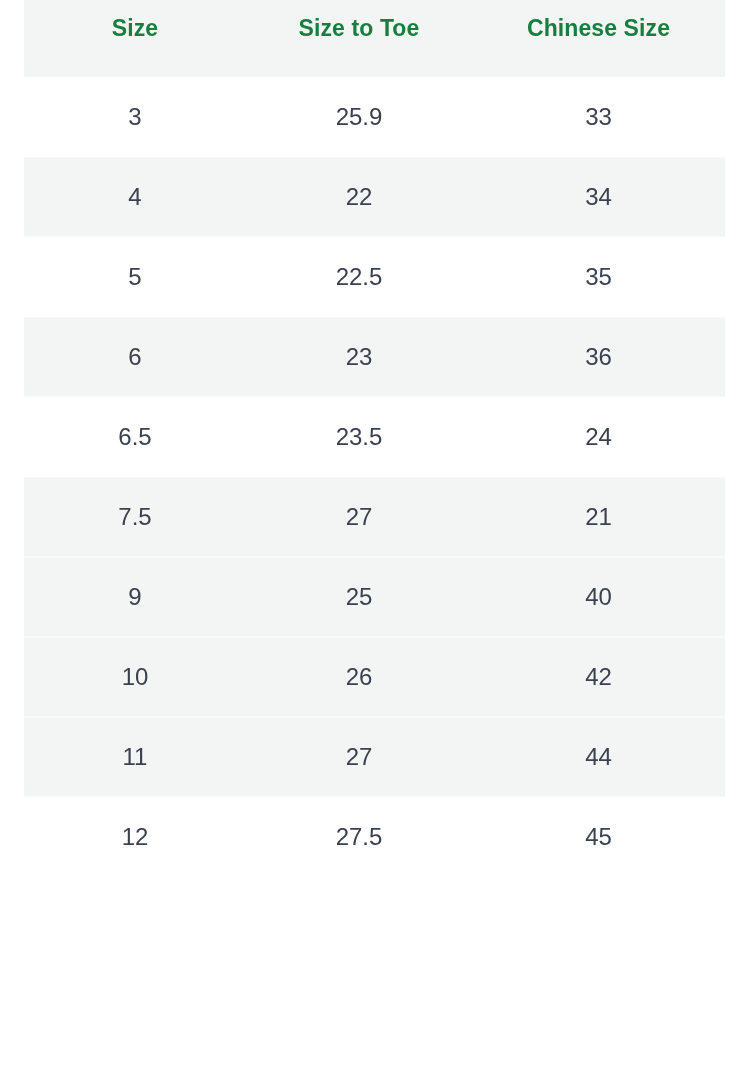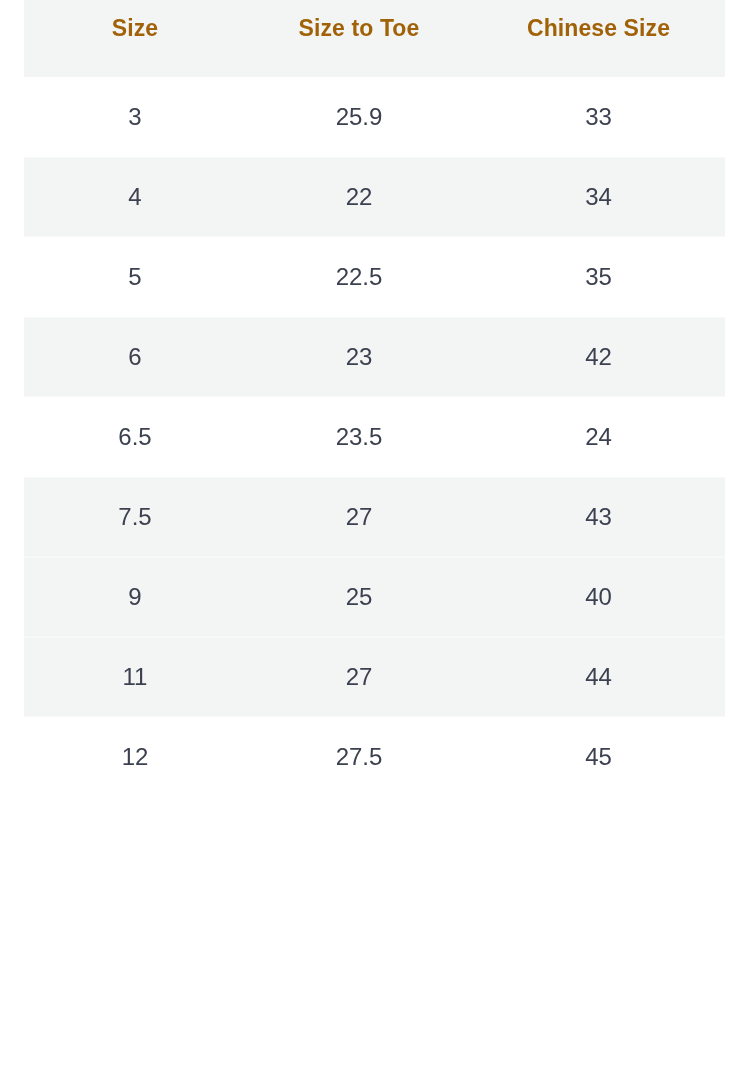--- a/index.html
+++ b/index.html
@@ -42,21 +42,21 @@
     background: #f3f4f4;
   }
   .head-row th {
     height: 57px;
     padding: 0;
     margin: 0;
     text-align: center;
     vertical-align: middle;
     font-size: 23px;
     font-weight: bold;
-    color: #a16207;
+    color: #15803d;
     letter-spacing: 0.1px;
     line-height: 1;
     
     padding-bottom: 20px;
   }
 
   .data-row td {
     height: 80px;
     padding: 0;
     margin: 0;
@@ -103,36 +103,41 @@
           <td>34</td>
         </tr>
         <tr class="data-row odd">
           <td>5</td>
           <td>22.5</td>
           <td>35</td>
         </tr>
         <tr class="data-row even">
           <td>6</td>
           <td>23</td>
-          <td>42</td>
+          <td>36</td>
         </tr>
         <tr class="data-row odd">
           <td>6.5</td>
           <td>23.5</td>
           <td>24</td>
         </tr>
         <tr class="data-row even">
           <td>7.5</td>
           <td>27</td>
-          <td>43</td>
+          <td>21</td>
         </tr>
         <tr class="data-row even">
           <td>9</td>
           <td>25</td>
           <td>40</td>
+        </tr>
+        <tr class="data-row even">
+          <td>10</td>
+          <td>26</td>
+          <td>42</td>
         </tr>
         <tr class="data-row even">
           <td>11</td>
           <td>27</td>
           <td>44</td>
         </tr>
         <tr class="data-row odd">
           <td>12</td>
           <td>27.5</td>
           <td>45</td>

